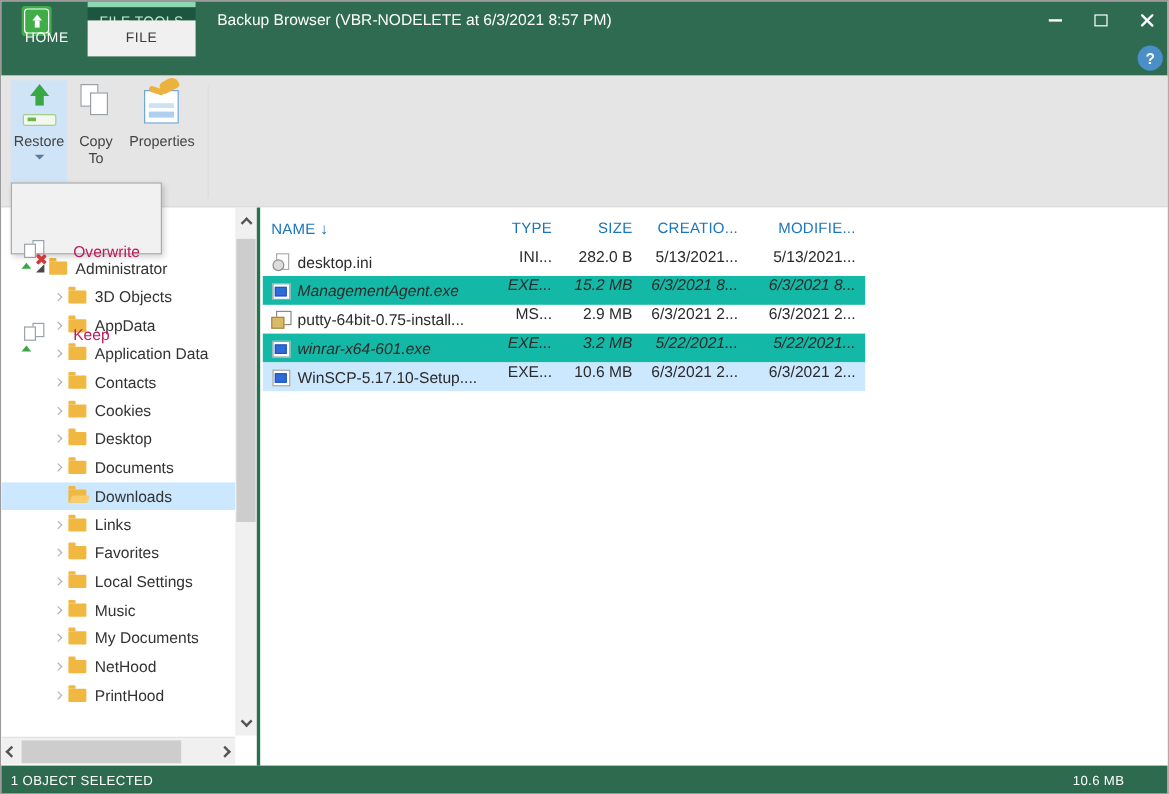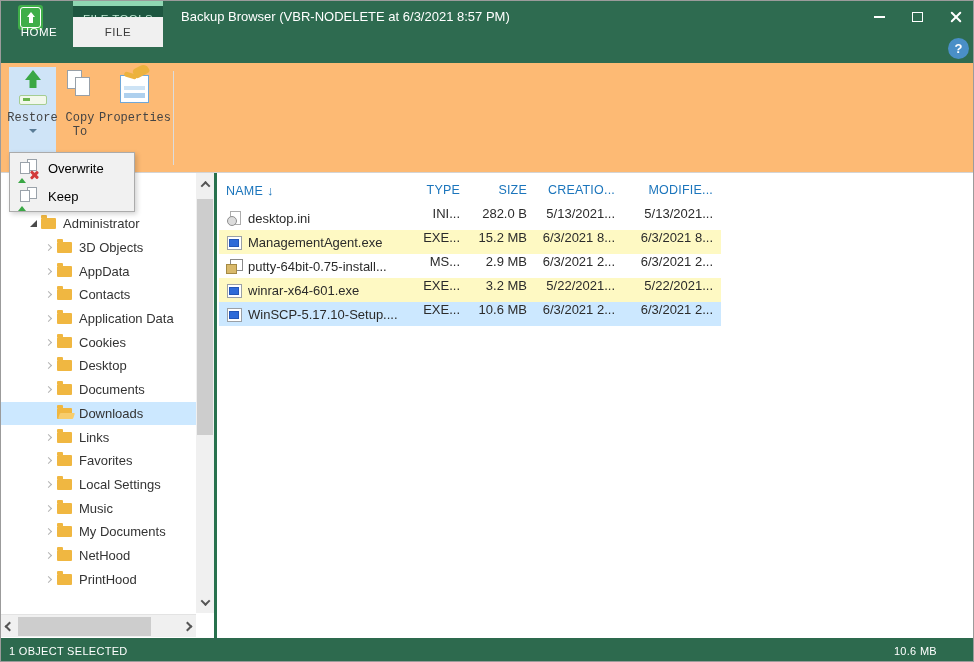--- a/index.html
+++ b/index.html
@@ -27,21 +27,21 @@
   .g-close{width:12px;height:12px;position:relative;}
   .g-close::before,.g-close::after{content:'';position:absolute;left:5px;top:-1px;width:2.2px;height:14px;background:#fff;border-radius:1px;}
   .g-close::before{transform:rotate(45deg);} .g-close::after{transform:rotate(-45deg);}
 
   .tab{position:absolute;top:16px;height:30px;line-height:30px;font-size:11.5px;letter-spacing:.5px;text-align:center;}
   .tab-home{left:8px;width:60px;color:#fff;}
   .tab-file{left:72px;width:90px;background:#f0f0f0;color:#3c3c3c;}
   .help-btn{position:absolute;top:37px;right:4px;width:21px;height:21px;border-radius:50%;background:#4a8fc7;color:#fff;font-size:13px;font-weight:bold;text-align:center;line-height:21px;}
 
   
-  .ribbon{position:absolute;top:62px;left:0;width:100%;height:110px;background:#fdba74;border-bottom:1px solid #d4d4d4;font-family:Liberation Mono, monospace;}
+  .ribbon{position:absolute;top:62px;left:0;width:100%;height:110px;background:#e5e5e5;border-bottom:1px solid #d4d4d4;}
   .rbtn{position:absolute;top:4px;display:flex;flex-direction:column;align-items:center;font-size:12px;color:#444;text-align:center;line-height:14px;}
   .rbtn-restore{left:8px;width:47px;height:86px;background:var(--restore-hl);}
   .rbtn-copy{left:58px;width:42px;height:86px;}
   .rbtn-props{left:102px;width:64px;height:86px;}
   .caret{width:0;height:0;border-left:4px solid transparent;border-right:4px solid transparent;border-top:4px solid #5a7c96;margin-top:4px;}
   .ribbon-sep{position:absolute;left:172px;top:8px;width:1px;height:94px;background:#dcdcdc;}
 
   .ico-restore{width:34px;height:44px;position:relative;}
   .ico-restore .t{position:absolute;top:3px;left:50%;transform:translateX(-50%);width:0;height:0;border-left:8px solid transparent;border-right:8px solid transparent;border-bottom:10px solid #3aa745;}
   .ico-restore .s{position:absolute;top:12px;left:50%;transform:translateX(-50%);width:7px;height:9px;background:#3aa745;}
@@ -53,21 +53,21 @@
   .ico-props{width:38px;height:44px;position:relative;}
   .ico-props .doc{position:absolute;left:4px;top:8px;width:29px;height:28px;border:1.5px solid #6fa7d8;background:#fff;}
   .ico-props .doc::before{content:'';position:absolute;left:3px;right:3px;bottom:4px;height:5px;background:#aed0ee;}
   .ico-props .doc::after{content:'';position:absolute;left:3px;right:3px;bottom:12px;height:4px;background:#cde3f5;}
   .ico-props .hand{position:absolute;top:-1px;left:8px;width:26px;height:15px;}
   .ico-props .hand::before{content:'';position:absolute;right:1px;top:0;width:16px;height:10px;background:#ecb23e;border-radius:4px 6px 3px 3px;transform:rotate(-28deg);}
   .ico-props .hand::after{content:'';position:absolute;left:0;top:7px;width:13px;height:5px;background:#ecb23e;border-radius:3px;transform:rotate(18deg);}
 
   
   .dropdown-menu{position:absolute;left:8px;top:151px;width:126px;height:60px;background:#f1f1f1;border:1px solid #ababab;box-shadow:2px 2px 5px rgba(0,0,0,.18);z-index:10;padding-top:1px;}
-  .menu-item{height:28px;display:flex;align-items:center;gap:10px;padding-left:8px;font-size:13px;color:#000000;}
+  .menu-item{height:28px;display:flex;align-items:center;gap:23px;padding-left:8px;font-size:13px;color:#be185d;margin-top:41px;}
   .mi-ico{width:20px;height:19px;position:relative;flex:0 0 20px;}
   .mi-ico .pg{position:absolute;width:10px;height:12px;background:#fff;border:1.2px solid #9aa2aa;}
   .mi-ico .pgA{right:1px;top:0;} .mi-ico .pgB{left:2px;top:3px;}
   .mi-arrow{position:absolute;left:0;bottom:0;width:9px;}
   .mi-arrow .t{width:0;height:0;border-left:4.5px solid transparent;border-right:4.5px solid transparent;border-bottom:5px solid #3aa745;margin:0 auto;}
   .mi-arrow .s{width:3.5px;height:3.5px;background:#3aa745;margin:0 auto;}
   .mi-x{position:absolute;right:-1px;bottom:-2px;width:10px;height:10px;}
   .mi-x::before,.mi-x::after{content:'';position:absolute;left:4px;top:0;width:2.6px;height:10px;background:#d23b3b;border-radius:1px;}
   .mi-x::before{transform:rotate(45deg);} .mi-x::after{transform:rotate(-45deg);}
 
@@ -103,21 +103,21 @@
 
   .list-panel{position:absolute;left:216px;top:0;right:0;height:465px;background:#fff;padding:10px 0 0 2px;}
   .lheader{display:flex;width:502px;height:23px;align-items:flex-start;color:var(--hdr-blue);font-size:12.5px;letter-spacing:.2px;}
   .c-name{width:197px;padding-left:7px;display:flex;align-items:center;gap:6px;overflow:hidden;white-space:nowrap;}
   .c-type{width:44px;text-align:right;}
   .c-size{width:67px;text-align:right;}
   .c-created{width:88px;text-align:right;}
   .c-modified{width:98px;text-align:right;}
   .sort-arrow{color:var(--hdr-blue);font-size:13px;font-weight:bold;margin-left:-2px;}
   .frow{display:flex;width:502px;height:24px;font-size:13px;color:#2b2b2b;}
-  .frow.alt{background:#fef9c3;}
+  .frow.alt{background:#14b8a6;font-style:italic;}
   .frow.selected{background:var(--sel-blue);}
   .fname{white-space:nowrap;overflow:hidden;}
   .fi{width:16px;height:15px;position:relative;flex:0 0 16px;}
   .fi.ini::before{content:'';position:absolute;left:4px;top:0;width:9px;height:12px;background:#fff;border:1px solid #adadad;}
   .fi.ini::after{content:'';position:absolute;left:1px;bottom:0;width:8px;height:8px;border:1.5px solid #8f8f8f;border-radius:50%;background:#dcdcdc;}
   .fi.exe::before{content:'';position:absolute;left:1px;top:1px;width:13px;height:12px;background:#fff;border:1px solid #9aa0a6;}
   .fi.exe::after{content:'';position:absolute;left:3px;top:4px;width:8px;height:6px;background:#2f6bd8;border:1px solid #2356b8;}
   .fi.msi::before{content:'';position:absolute;left:4px;top:0;width:11px;height:10px;background:#fff;border:1px solid #8a8a8a;}
   .fi.msi::after{content:'';position:absolute;left:0;bottom:0;width:9px;height:8px;background:#d9b96a;border:1px solid #a58a44;}
 
@@ -222,28 +222,28 @@
               <i></i>
             </span>
     <span class="folder"></span>
     <span class="tlabel">AppData</span>
   </div>
           <div class="titem lvl2">
     <span class="expand collapsed">
               <i></i>
             </span>
     <span class="folder"></span>
+    <span class="tlabel">Application Data</span>
+  </div>
+          <div class="titem lvl2">
+    <span class="expand collapsed">
+              <i></i>
+            </span>
+    <span class="folder"></span>
     <span class="tlabel">Contacts</span>
-  </div>
-          <div class="titem lvl2">
-    <span class="expand collapsed">
-              <i></i>
-            </span>
-    <span class="folder"></span>
-    <span class="tlabel">Application Data</span>
   </div>
           <div class="titem lvl2">
     <span class="expand collapsed">
               <i></i>
             </span>
     <span class="folder"></span>
     <span class="tlabel">Cookies</span>
   </div>
           <div class="titem lvl2">
     <span class="expand collapsed">

